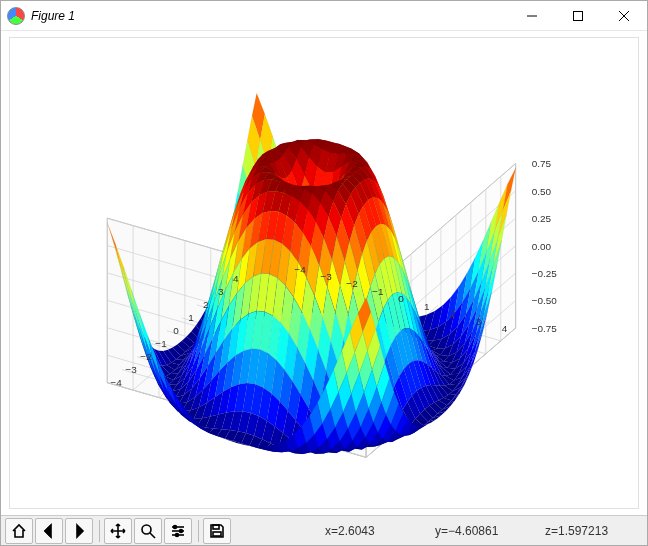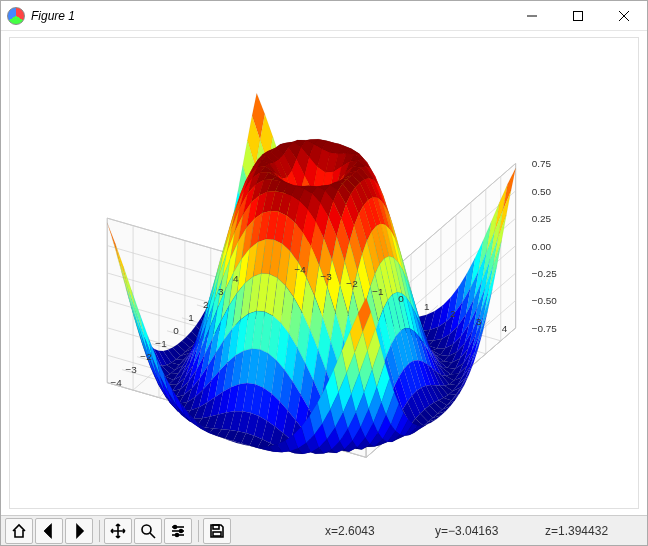--- a/index.html
+++ b/index.html
@@ -1218,18 +1218,18 @@
         <svg viewBox="0 0 16 16">
             <path d="M2 2 H12 L14 4 V14 H2 Z" fill="none"></path>
             <rect x="4" y="2" width="6" height="4"></rect>
             <rect x="4" y="9" width="8" height="4" fill="none"></rect>
           </svg>
       </div>
     </div>
     <div class="spacer"></div>
     <div class="readout">
       <span>x=2.6043</span>
-      <span>y=−3.04163</span>
-      <span>z=1.394432</span>
+      <span>y=−4.60861</span>
+      <span>z=1.597213</span>
     </div>
   </div>
 
 </div>
 
 </body></html>

